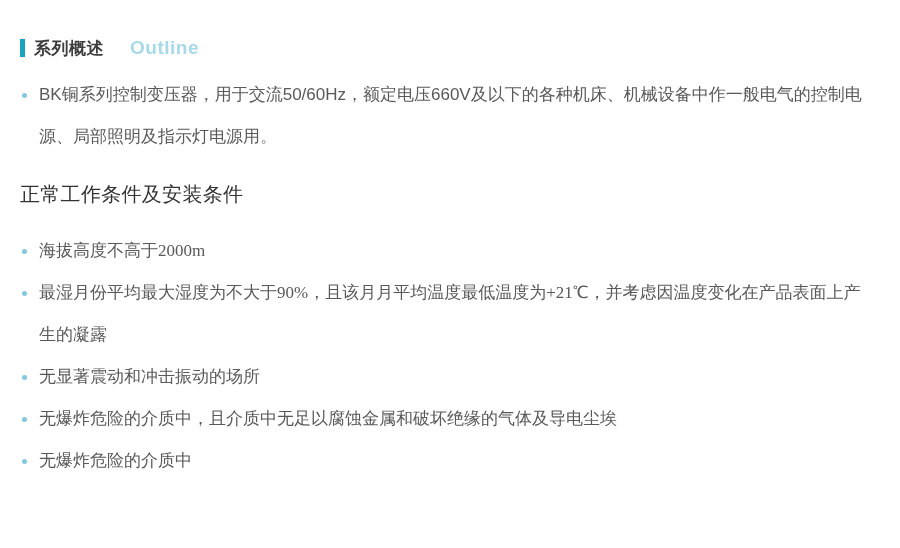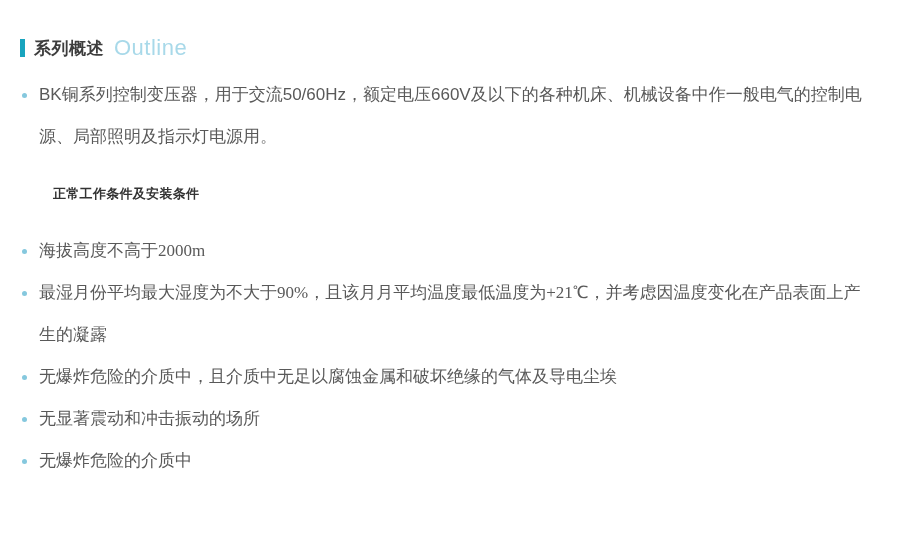--- a/index.html
+++ b/index.html
@@ -28,24 +28,24 @@
     background: var(--accent, #18a4be);
     margin-right: 9px;
   }
   .title-cn {
     font-size: 17px;
     font-weight: 600;
     color: #3d3d3d;
     letter-spacing: 0.5px;
   }
   .title-en {
-    font-size: 22px;
-    font-weight: 400;
+    font-size: 19px;
+    font-weight: 700;
     color: var(--title-en, #a8d9e9);
-    margin-left: 10px;
+    margin-left: 26px;
     letter-spacing: 0.5px;
   }
   ul.bullet-list {
     list-style: none;
     margin-top: 14px;
   }
   ul.bullet-list li {
     position: relative;
     padding-left: 19px;
     font-size: 17px;
@@ -57,26 +57,25 @@
     position: absolute;
     left: 2px;
     top: 18.5px;
     width: 5px;
     height: 5px;
     border-radius: 50%;
     background: var(--bullet, #85c8de);
   }
   h2.sub-heading {
     margin-top: 15px;
-    font-size: 13px;
-    font-weight: 700;
+    font-size: 20px;
+    font-weight: 400;
     color: var(--heading-text, #333333);
     line-height: 42px;
     letter-spacing: 0.3px;
-    margin-left: 33px;
   }
   ul.conditions { margin-top: 15px; font-family: Liberation Serif, serif; }
 </style>
 </head>
 <body>
 
 <div class="page">
 
   <div class="section-header">
     <span class="accent-bar"></span>
@@ -97,25 +96,25 @@
     <li>
       <span class="dot"></span>
       <span>海拔高度不高于2000m</span>
     </li>
     <li>
       <span class="dot"></span>
       <span>最湿月份平均最大湿度为不大于90%，且该月月平均温度最低温度为+21℃，并考虑因温度变化在产品表面上产生的凝露</span>
     </li>
     <li>
       <span class="dot"></span>
-      <span>无爆炸危险的介质中，且介质中无足以腐蚀金属和破坏绝缘的气体及导电尘埃</span>
+      <span>无显著震动和冲击振动的场所</span>
     </li>
     <li>
       <span class="dot"></span>
-      <span>无显著震动和冲击振动的场所</span>
+      <span>无爆炸危险的介质中，且介质中无足以腐蚀金属和破坏绝缘的气体及导电尘埃</span>
     </li>
     <li>
       <span class="dot"></span>
       <span>无爆炸危险的介质中</span>
     </li>
   </ul>
 
 </div>
 
 </body></html>

